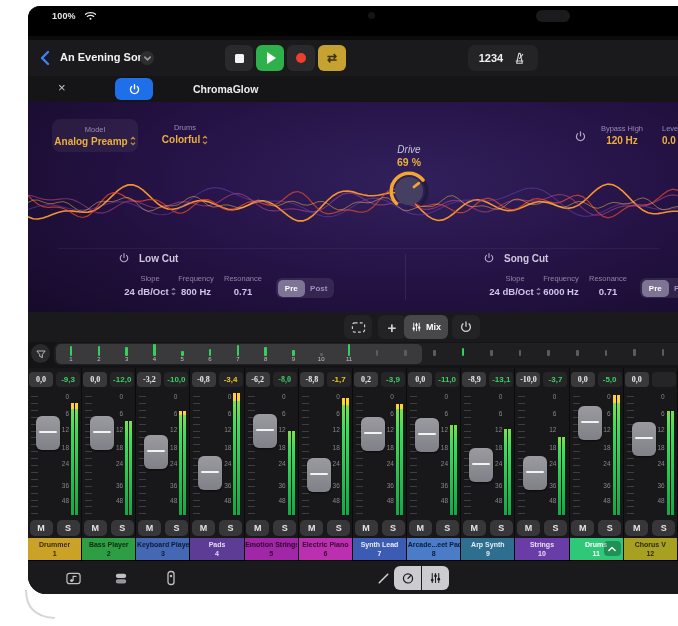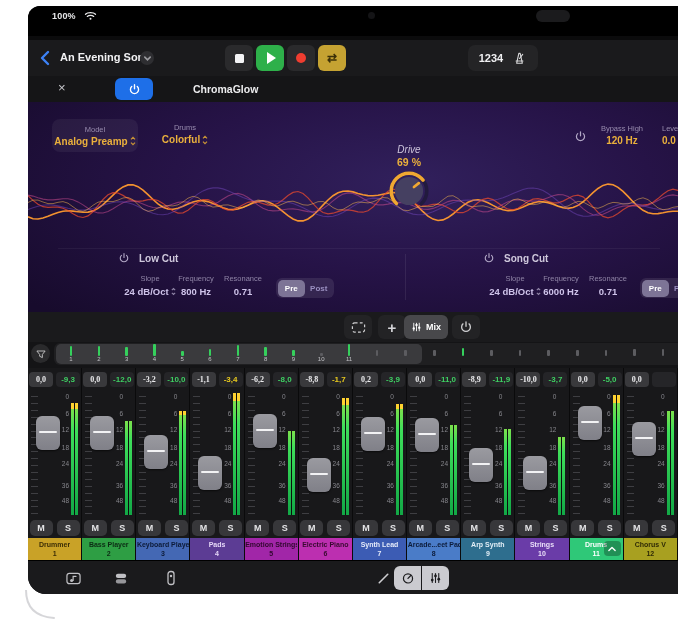--- a/index.html
+++ b/index.html
@@ -443,21 +443,21 @@
               <span class="msbtn">M</span>
               <span class="msbtn">S</span>
             </div>
             <div class="nameb" style="background: rgb(68, 104, 180); color: rgb(13, 27, 56);">
               <span class="nm">Keyboard Player</span>
               <span class="no">3</span>
             </div>
           </div>
           <div class="strip">
             <div class="vals">
-              <span class="pillv vol">-1,1</span>
+              <span class="pillv vol">-0,8</span>
               <span class="pillv peak" style="color: rgb(232, 201, 30);">-3,4</span>
             </div>
             <div class="farea">
               <span class="ruler"></span>
               <span class="scl" style="top: 1px;">0</span>
               <span class="scl" style="top: 18px;">6</span>
               <span class="scl" style="top: 34px;">12</span>
               <span class="scl" style="top: 52px;">18</span>
               <span class="scl" style="top: 68px;">24</span>
               <span class="scl" style="top: 90px;">36</span>
@@ -473,21 +473,21 @@
               <span class="msbtn">S</span>
             </div>
             <div class="nameb" style="background: rgb(92, 60, 148); color: rgb(228, 214, 246);">
               <span class="nm">Pads</span>
               <span class="no">4</span>
             </div>
           </div>
           <div class="strip">
             <div class="vals">
               <span class="pillv vol">-6,2</span>
-              <span class="pillv peak" style="color: rgb(62, 207, 98);">-8,0</span>
+              <span class="pillv peak" style="color: rgb(62, 207, 98); font-family: Liberation Serif, serif;">-8,0</span>
             </div>
             <div class="farea">
               <span class="ruler"></span>
               <span class="scl" style="top: 1px;">0</span>
               <span class="scl" style="top: 18px;">6</span>
               <span class="scl" style="top: 34px;">12</span>
               <span class="scl" style="top: 52px;">18</span>
               <span class="scl" style="top: 68px;">24</span>
               <span class="scl" style="top: 90px;">36</span>
               <span class="scl" style="top: 105px;">48</span>
@@ -587,21 +587,21 @@
               <span class="msbtn">S</span>
             </div>
             <div class="nameb" style="background: rgb(74, 124, 200); color: rgb(12, 28, 58);">
               <span class="nm">Arcade...eet Pad</span>
               <span class="no">8</span>
             </div>
           </div>
           <div class="strip">
             <div class="vals">
               <span class="pillv vol">-8,9</span>
-              <span class="pillv peak" style="color: rgb(62, 207, 98);">-11,9</span>
+              <span class="pillv peak" style="color: rgb(62, 207, 98);">-13,1</span>
             </div>
             <div class="farea">
               <span class="ruler"></span>
               <span class="scl" style="top: 1px;">0</span>
               <span class="scl" style="top: 18px;">6</span>
               <span class="scl" style="top: 34px;">12</span>
               <span class="scl" style="top: 52px;">18</span>
               <span class="scl" style="top: 68px;">24</span>
               <span class="scl" style="top: 90px;">36</span>
               <span class="scl" style="top: 105px;">48</span>

